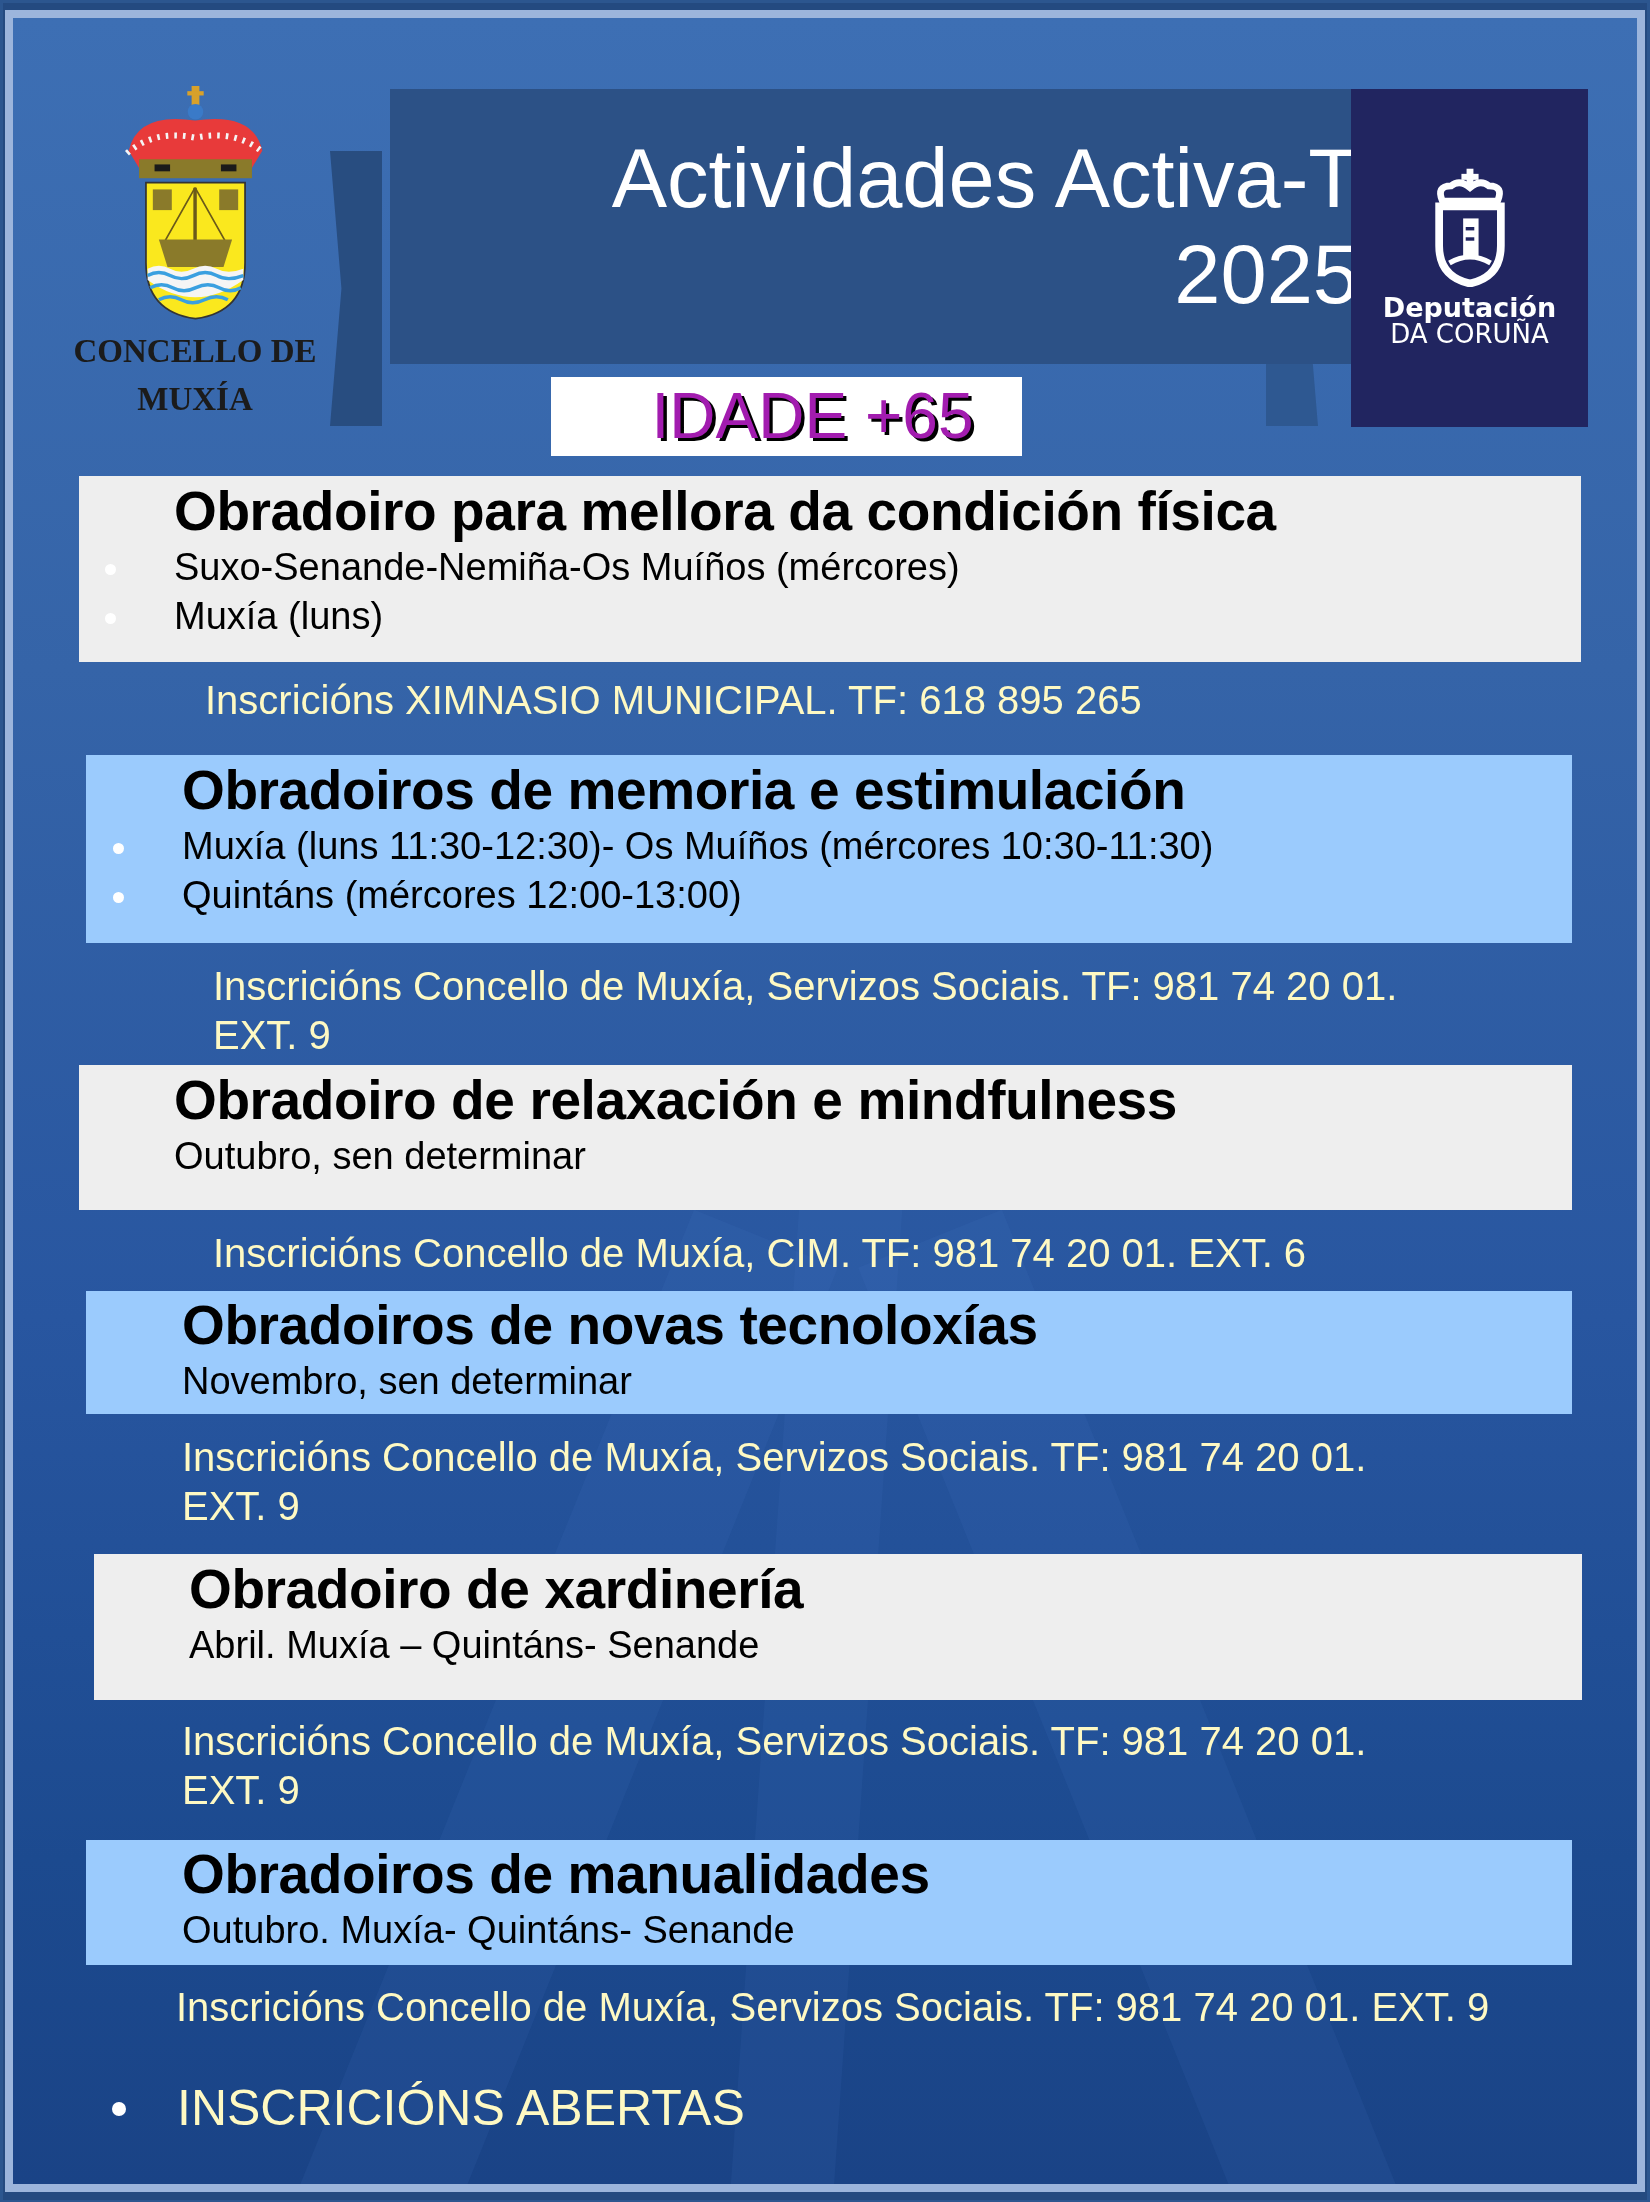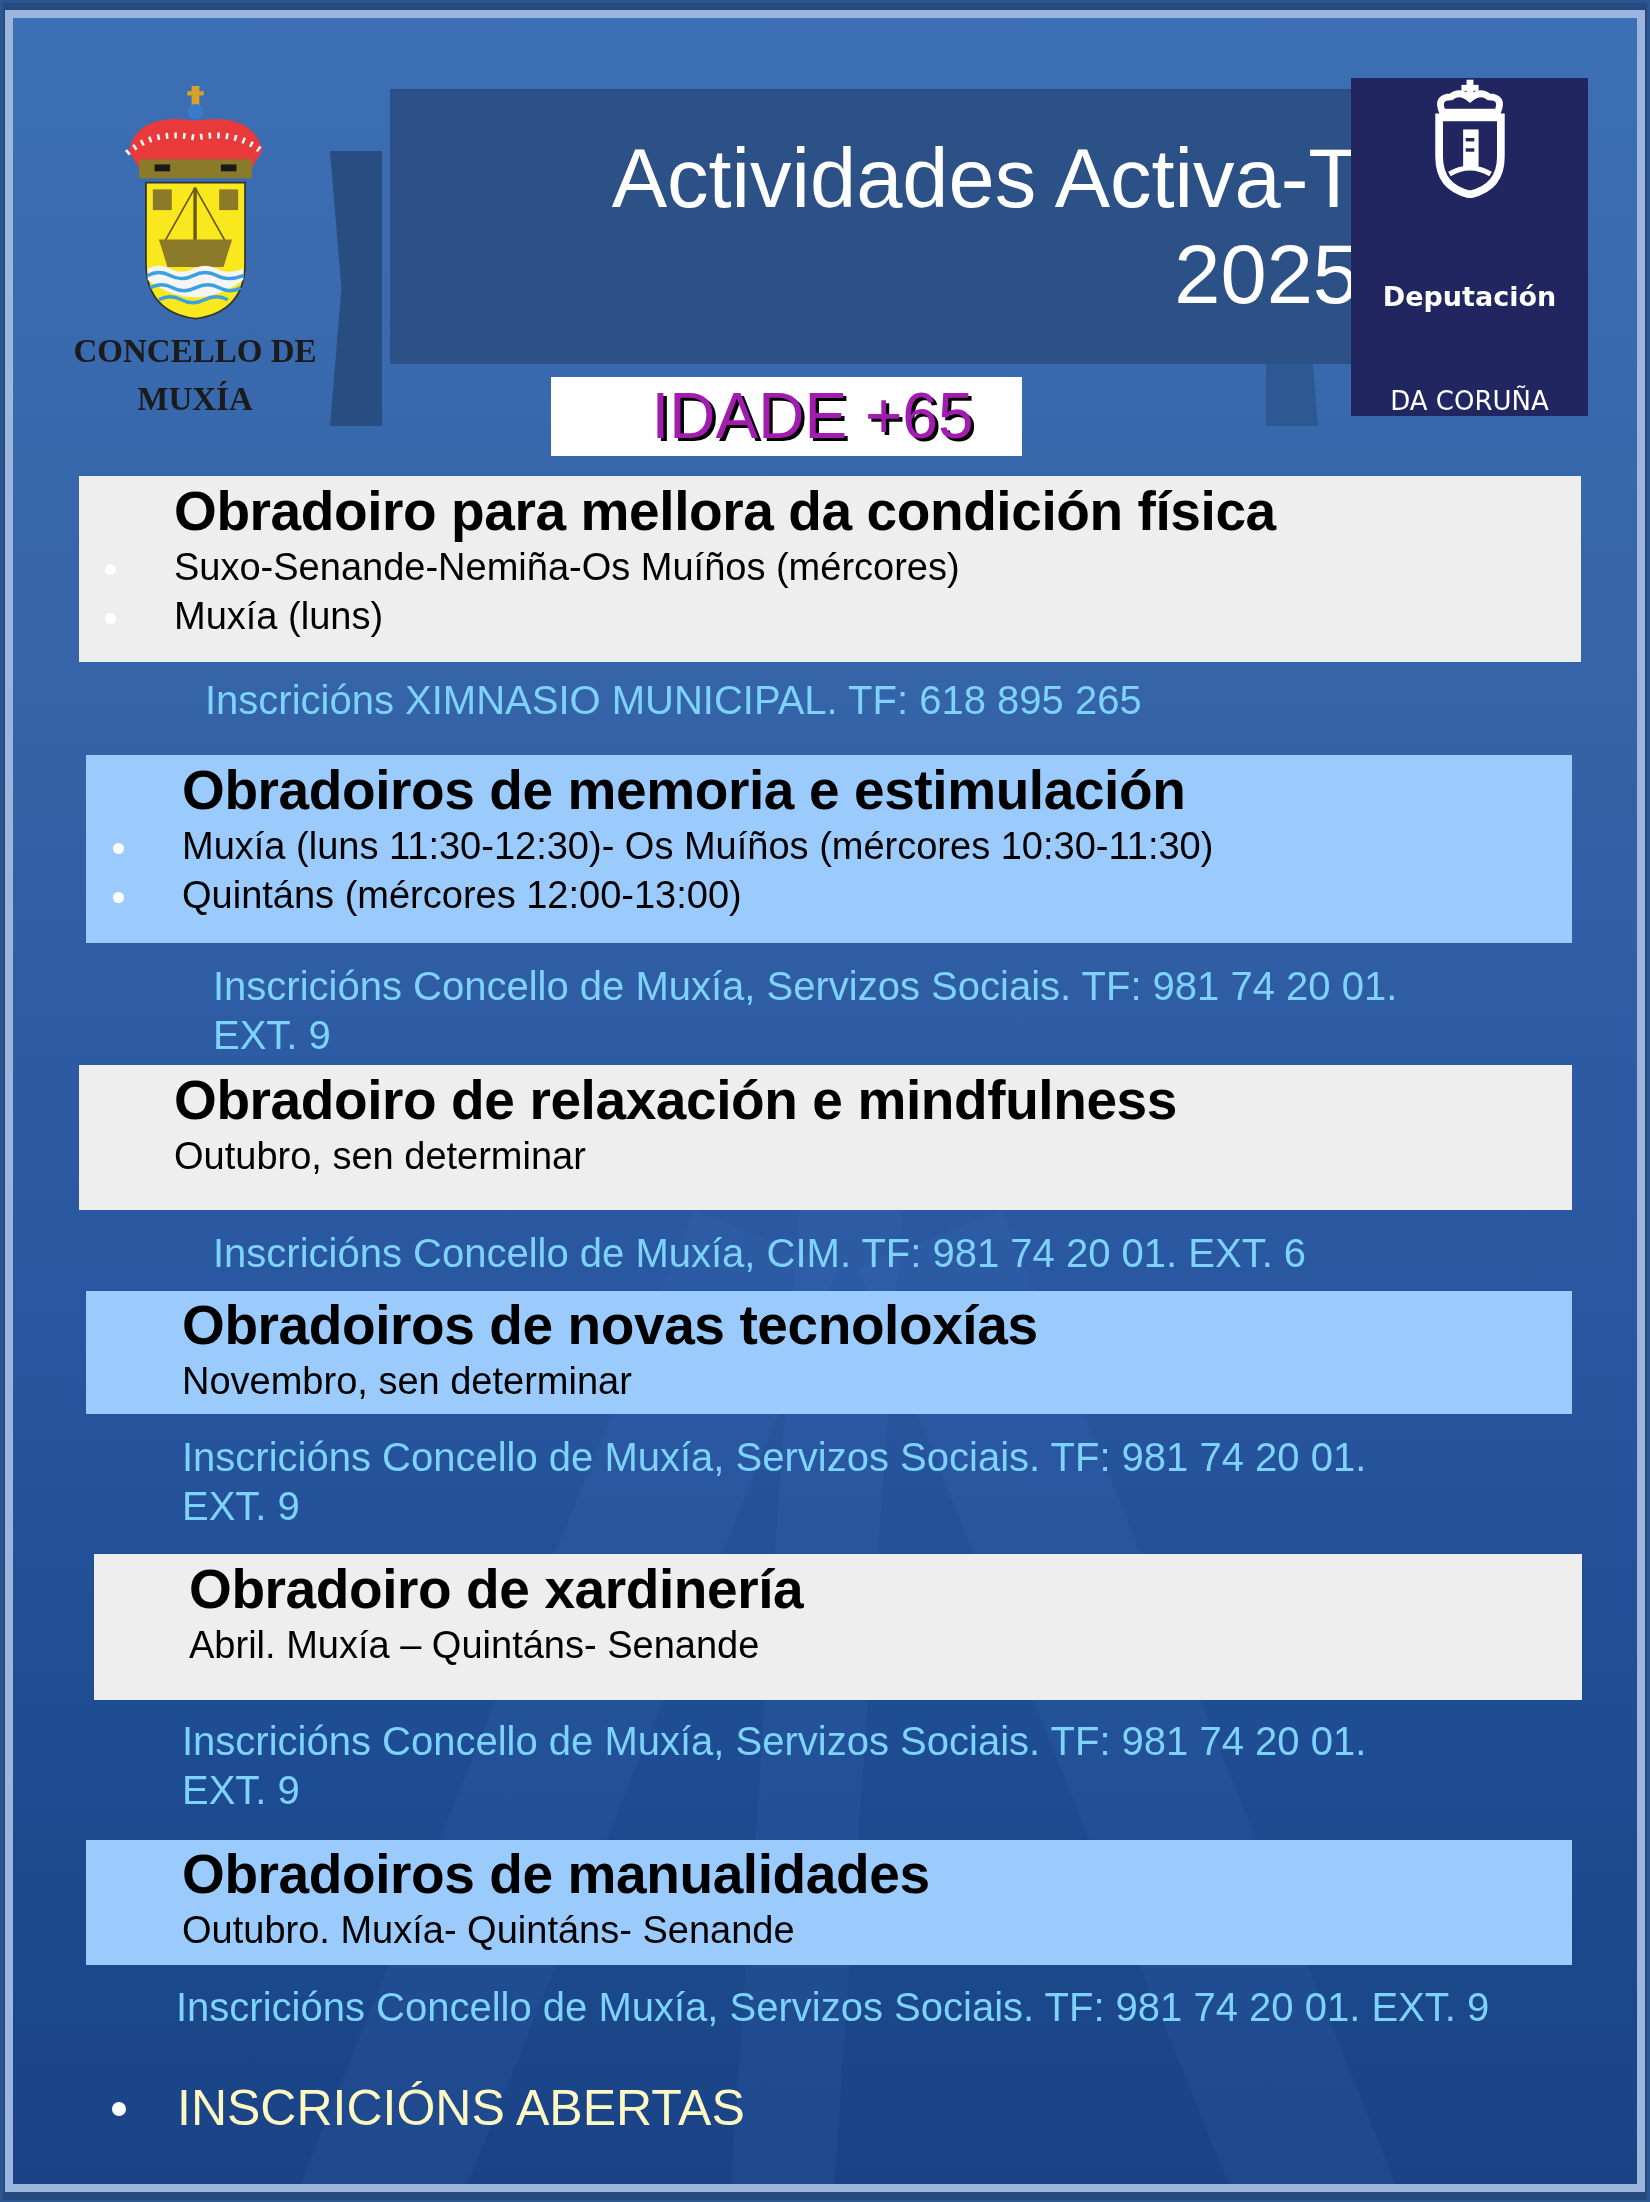--- a/index.html
+++ b/index.html
@@ -48,42 +48,41 @@
   .age-box {
     position: absolute; left: 551px; top: 377px; width: 471px; height: 79px;
     background: #ffffff; display: flex; align-items: center; justify-content: center;
     padding-left: 52px;
   }
   .age-box span {
     color: #a21caf; font-size: 64px; line-height: 69px;
     text-shadow: 3.4px 3.4px 0 #000000;
   }
   .depu-logo {
-    position: absolute; left: 1351px; top: 78px; width: 237px; height: 338px;
-    background: #212560; display: flex; flex-direction: column; align-items: center; justify-content: space-between;
+    position: absolute; left: 1351px; top: 89px; width: 237px; height: 338px;
+    background: #212560; display: flex; flex-direction: column; align-items: center; justify-content: center;
     color: #ffffff;
-    gap: 44px;
   }
   .depu-logo svg { width: 86px; height: 120px; margin-bottom: 6.9px; }
   .depu-name { font-family: "DejaVu Sans", sans-serif; font-weight: bold; font-size: 27px; line-height: 27.5px; }
   .depu-sub { font-family: "DejaVu Sans", sans-serif; font-size: 26px; line-height: 27.5px; }
 
   
   .card {
     position: absolute; padding-left: 95px; color: #000000;
   }
   .card.grey { background: #eeeeee; }
   .card.blue { background: #9bcbfd; }
   .card h2 { font-size: 55px; font-weight: bold; line-height: 64px; letter-spacing: -0.4px; }
   .card .line { font-size: 38px; line-height: 49px; position: relative; }
   .bullet::before {
     content: ""; position: absolute; left: -69px; top: 20.6px; width: 11.2px; height: 11.2px; border-radius: 50%; background: #ffffff;
   }
   .contact {
-    position: absolute; color: #7dd3fc; font-size: 40px; line-height: 49px;
+    position: absolute; color: #fef9c3; font-size: 40px; line-height: 49px;
   }
   .footer-open {
     position: absolute; left: 177px; top: 2080px; color: #fef9c3; font-size: 50px; line-height: 57px;
   }
   .footer-open::before {
     content: ""; position: absolute; left: -65px; top: 22.4px; width: 13.8px; height: 13.8px; border-radius: 50%; background: #ffffff;
   }
 </style>
 </head>
 <body>

